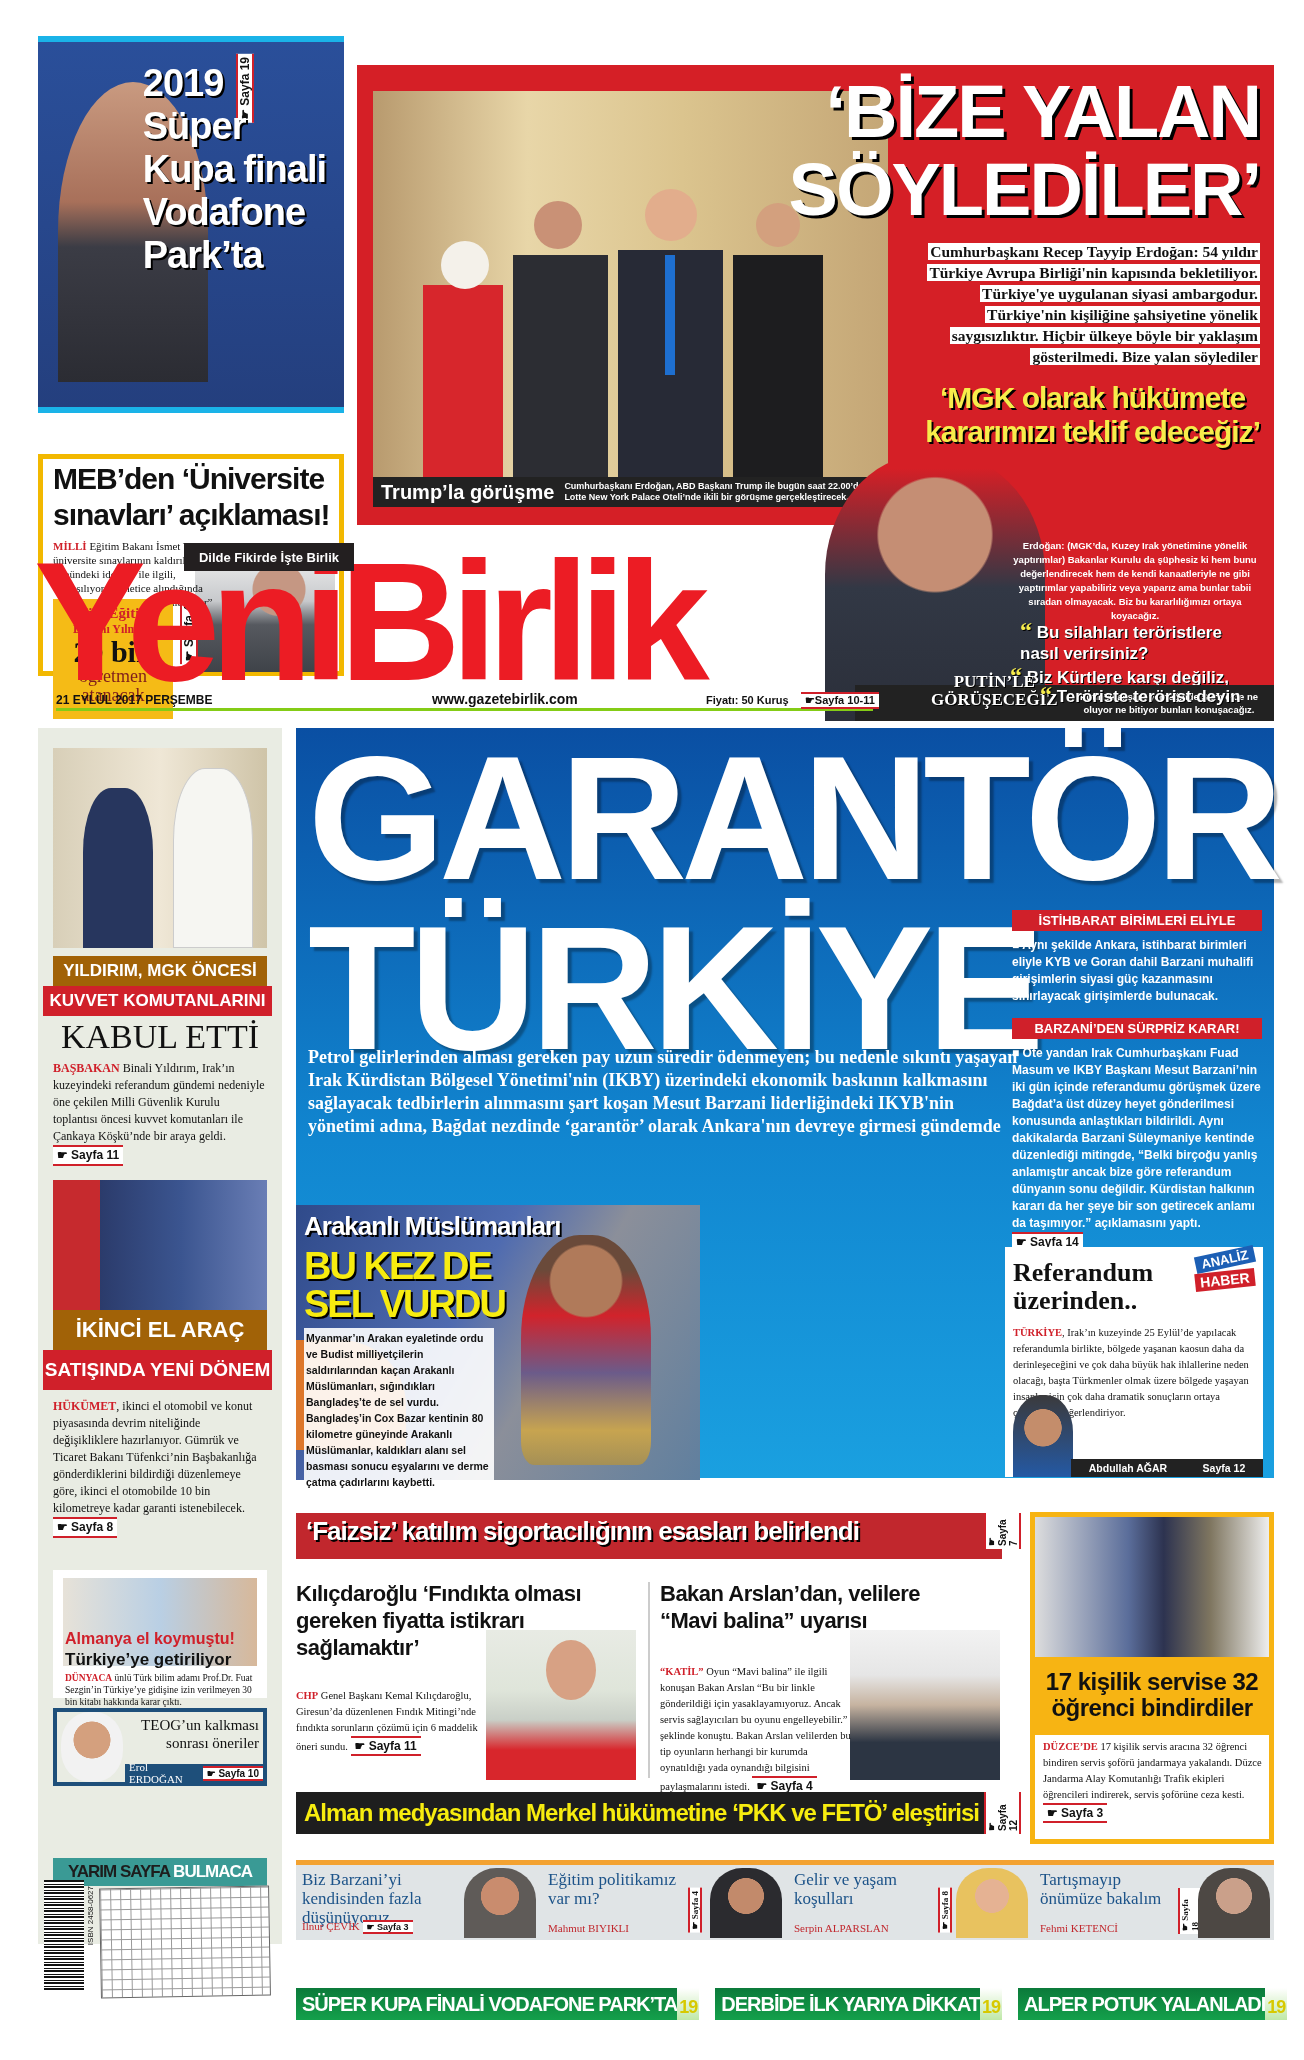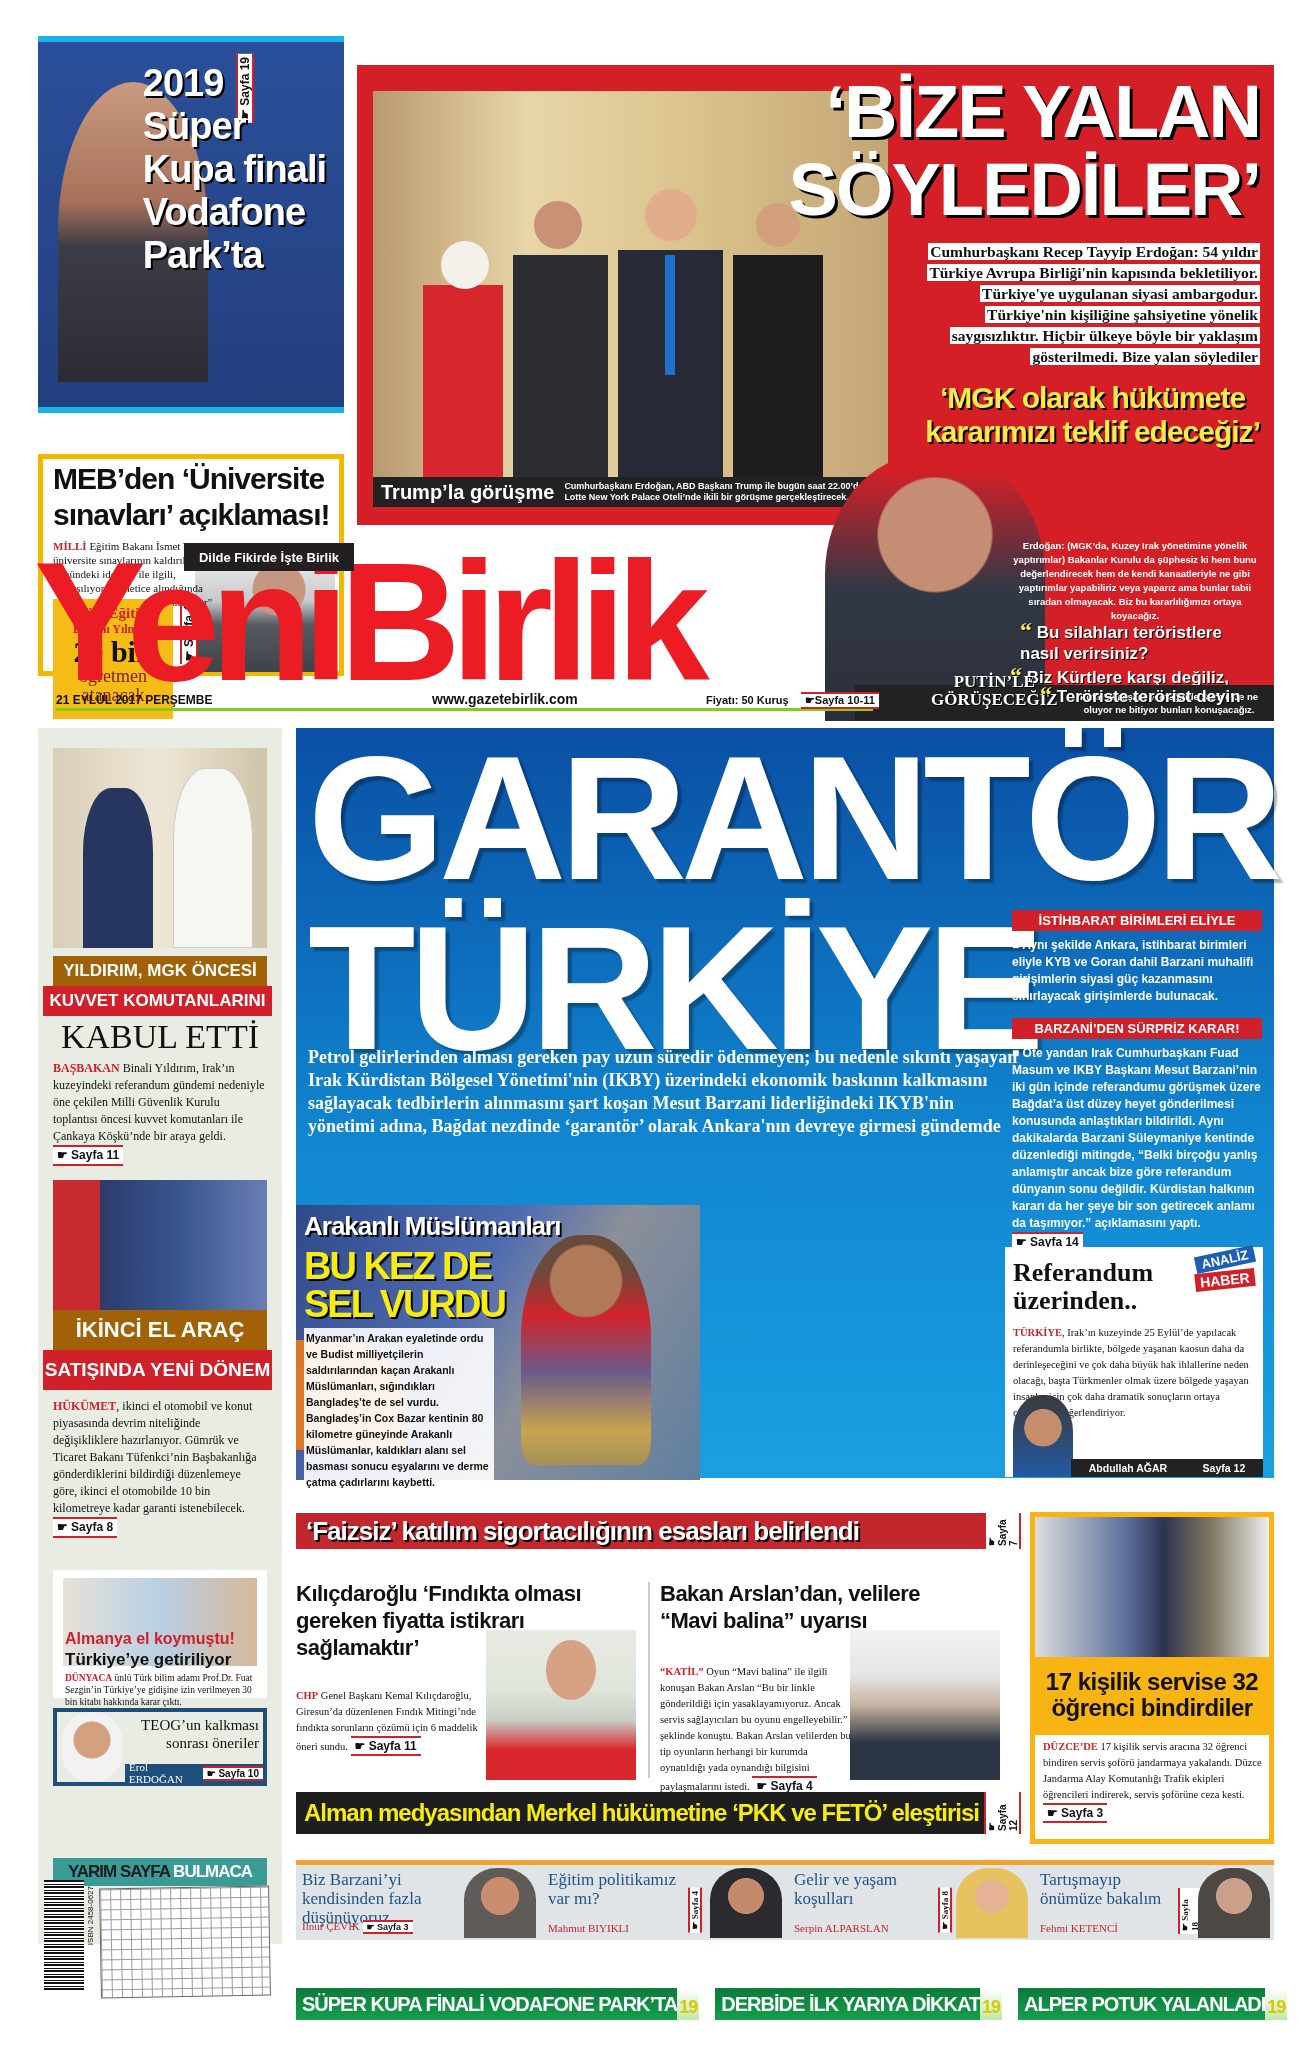--- a/index.html
+++ b/index.html
@@ -69,21 +69,21 @@
 #arakan .orange{position:absolute;left:0;bottom:30px;width:110px;height:110px;background:#ee7a1e;border-radius:0 60% 0 0;opacity:.9}
 #analiz{left:1005px;top:1247px;width:258px;height:230px;background:#fff}
 #analiz .t{position:absolute;left:8px;top:12px;font-family:"Liberation Serif",serif;font-weight:bold;font-size:26px;line-height:28px}
 #analiz .badge{position:absolute;right:8px;top:0;width:60px;height:62px}
 #analiz .badge .a{position:absolute;right:0;top:4px;background:#1c5fb5;color:#fff;font-weight:bold;font-size:13px;padding:1px 6px;transform:rotate(-12deg)}
 #analiz .badge .h{position:absolute;right:0;top:24px;background:#d0202a;color:#fff;font-weight:bold;font-size:14px;padding:1px 5px;transform:rotate(-6deg)}
 #analiz .b{position:absolute;left:8px;top:78px;width:244px;font-family:"Liberation Serif",serif;font-size:10.5px;line-height:16px}
 #analiz .face{position:absolute;left:8px;top:148px;width:60px;height:82px;border-radius:45% 45% 0 0;background:radial-gradient(circle at 50% 40%,#c48d6b 0 32%,transparent 33%),linear-gradient(#3b3a3c,#2459a4)}
 #analiz .foot{position:absolute;left:66px;bottom:0;width:192px;height:18px;background:#222;color:#fff;font-weight:bold;font-size:10.5px;display:flex;justify-content:space-around;align-items:center}
 
-#faizsiz{left:296px;top:1513px;width:706px;height:36px;background:#c1272d;color:#fff;font-weight:bold;font-size:26px;line-height:36px;padding-left:10px;text-shadow:2px 2px 0 #000;letter-spacing:-1px}
+#faizsiz{left:296px;top:1513px;width:706px;height:46px;background:#c1272d;color:#fff;font-weight:bold;font-size:26px;line-height:36px;padding-left:10px;text-shadow:2px 2px 0 #000;letter-spacing:-1px}
 .col2{position:absolute;top:1580px;width:340px;height:200px}
 .col2 .t{position:absolute;left:0;top:0;font-weight:bold;font-size:22px;line-height:27px;letter-spacing:-0.5px}
 .col2 .b{position:absolute;left:0;top:108px;font-family:"Liberation Serif",serif;font-size:10.5px;line-height:16px}
 .col2 .pic{position:absolute;right:0;top:50px;width:150px;height:150px}
 #merkel{left:296px;top:1792px;width:706px;height:42px;background:#1e1e1e;color:#f7ec0f;font-weight:bold;font-size:24px;line-height:42px;padding-left:8px;letter-spacing:-1px}
 #servis{left:1030px;top:1512px;width:244px;height:332px;border:5px solid #f7b413;background:#fff}
 #servis .pic{position:absolute;left:0;top:0;width:234px;height:140px;background:linear-gradient(90deg,#ddd,#5a6d9a 40%,#2d3350 55%,#7f7660 75%,#eee)}
 #servis .t{position:absolute;left:0;top:140px;width:234px;height:78px;background:#f7b413;font-weight:bold;font-size:24px;line-height:26px;text-align:center;padding-top:12px;letter-spacing:-0.5px}
 #servis .b{position:absolute;left:8px;top:222px;width:222px;font-family:"Liberation Serif",serif;font-size:10.5px;line-height:16px}
 

